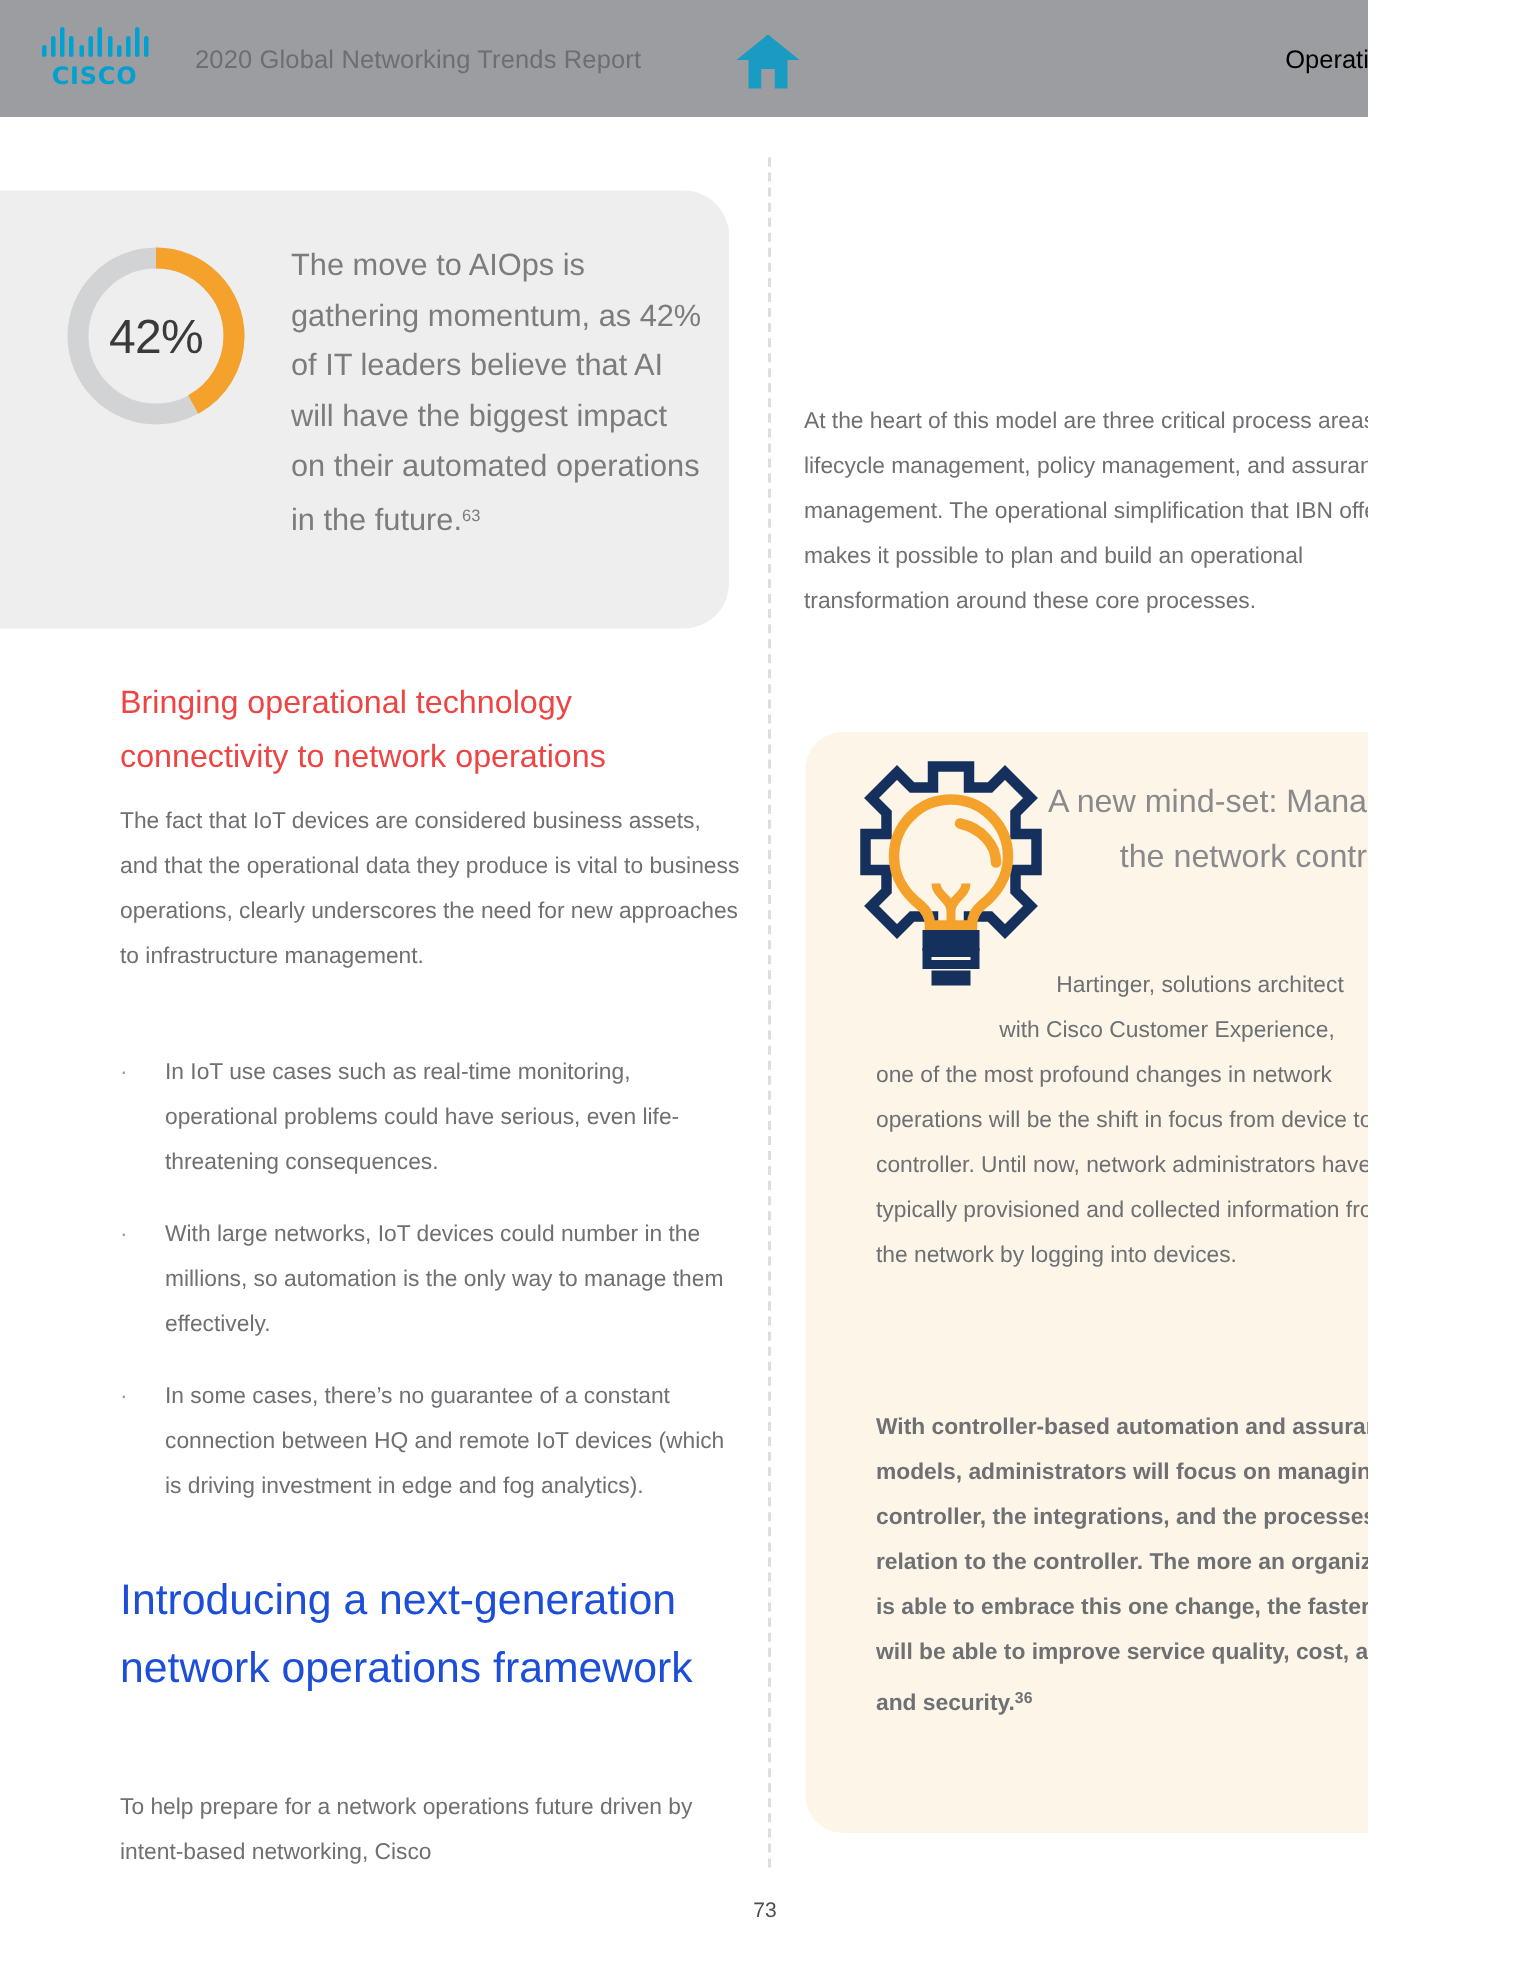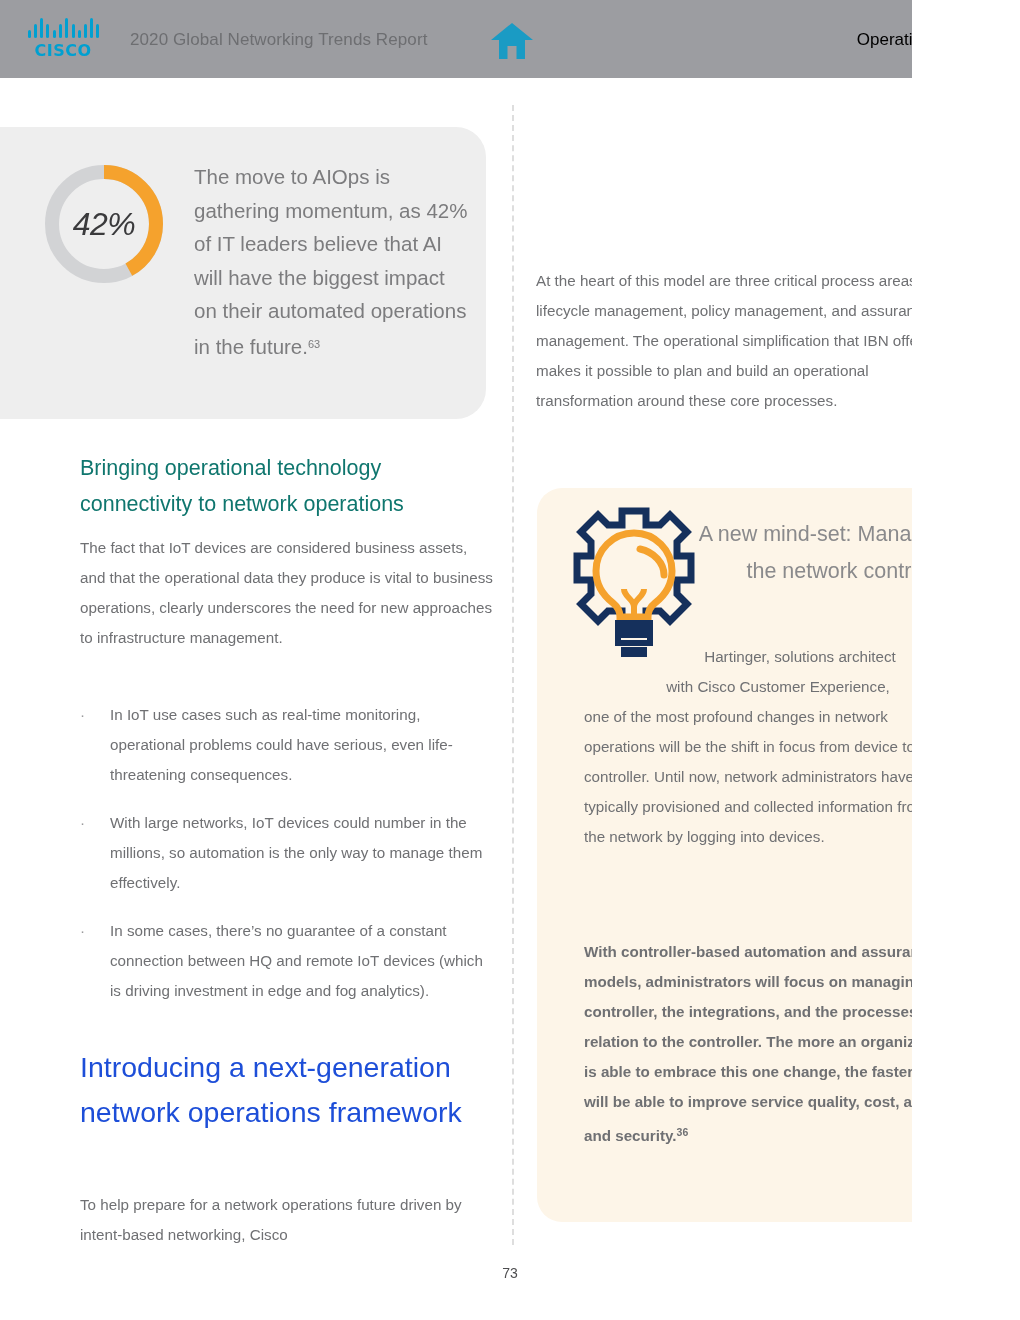--- a/index.html
+++ b/index.html
@@ -94,21 +94,20 @@
     width: 128px; height: 128px;
   }
   #donut-label {
     position: absolute;
     left: 40px; top: 160px;
     width: 128px; height: 128px;
     display: flex; align-items: center; justify-content: center;
     font-size: 32px;
     color: #3a3a3c;
     letter-spacing: -0.5px;
-    font-style: italic;
   }
   #stat-text {
     position: absolute;
     left: 194px; top: 160px;
     width: 275px;
     font-size: 20.5px;
     line-height: 33.5px;
     color: #7c7c7e;
   }
   #stat-text sup { font-size: 11px; vertical-align: 6px; }
@@ -116,21 +115,21 @@
   
   .col-left {
     position: absolute;
     left: 80px;
     width: 416px;
   }
   h2.sub-head {
     font-size: 21.5px;
     line-height: 36px;
     font-weight: normal;
-    color: #0f766e;
+    color: #ef4444;
   }
   h2.big-head {
     font-size: 28.5px;
     line-height: 45px;
     font-weight: normal;
     color: #1d4ed8;
   }
   p.body {
     font-size: 15.2px;
     line-height: 30px;

